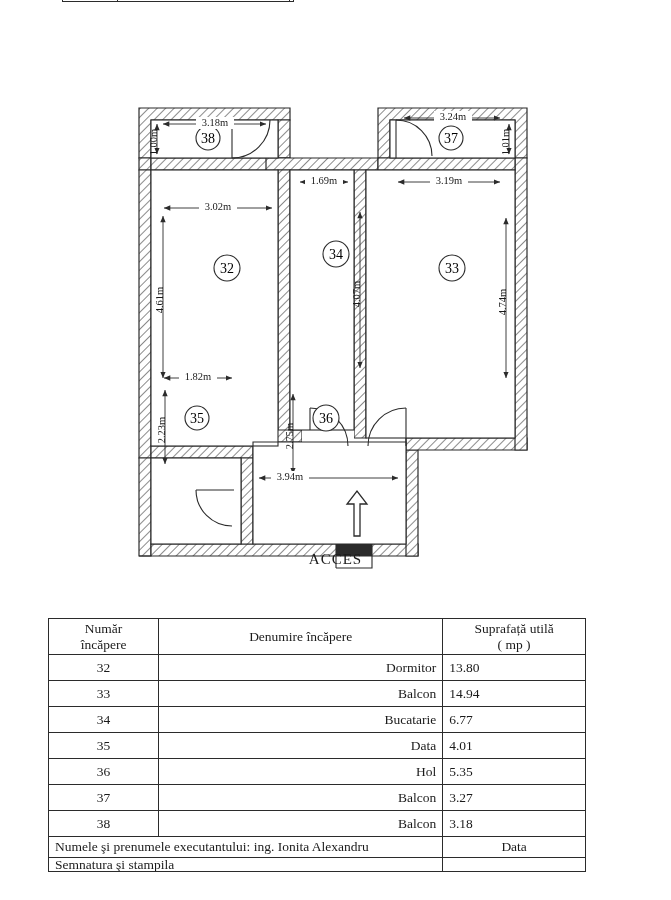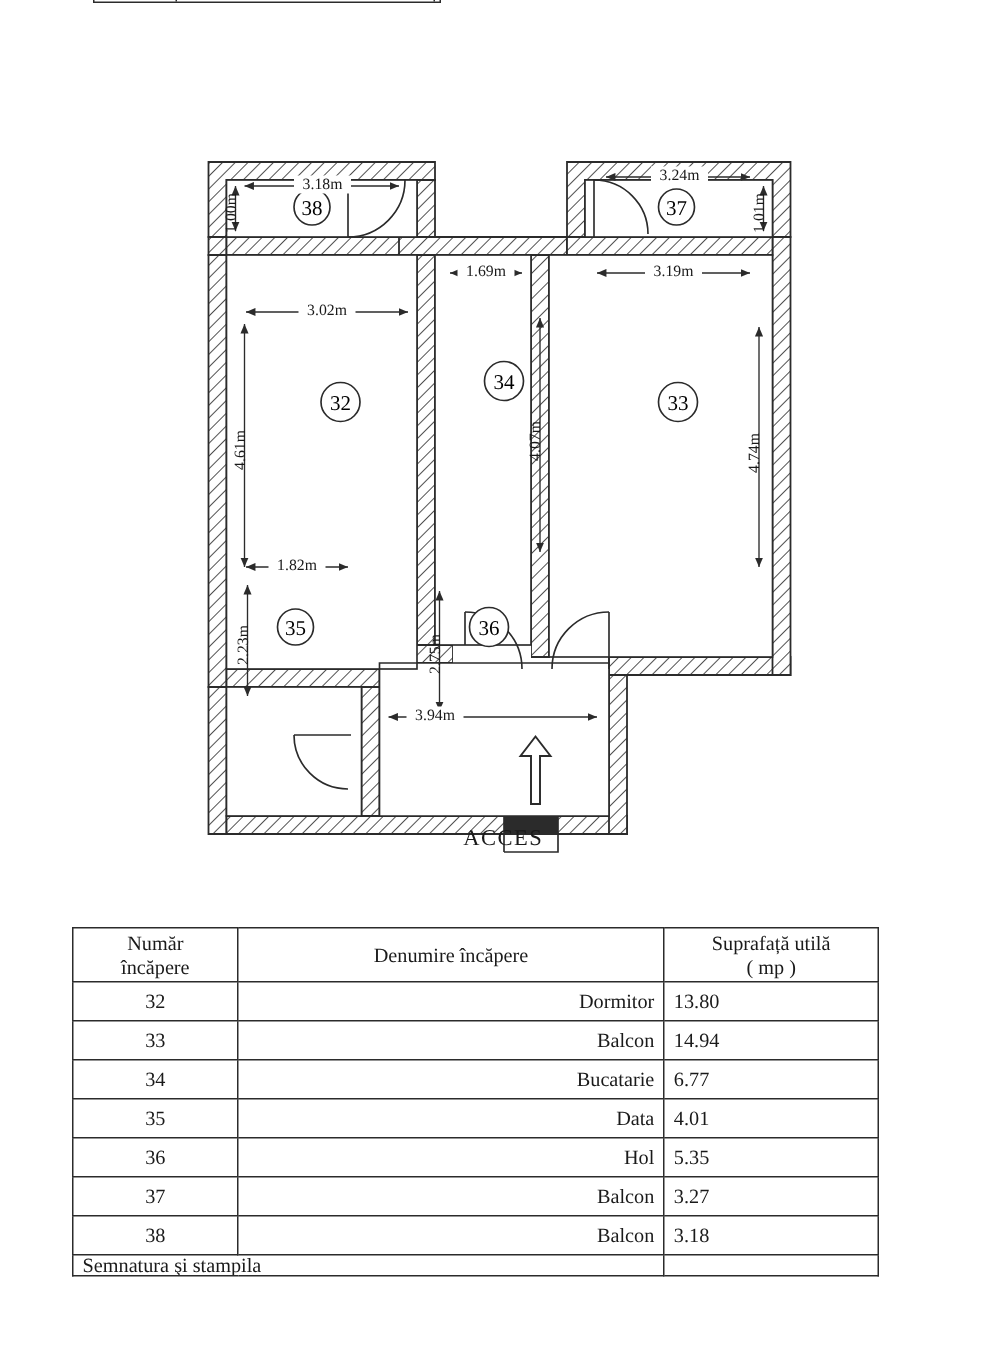--- a/index.html
+++ b/index.html
@@ -331,19 +331,23 @@
     <tr class="row">
       <td class="col-num">37</td>
       <td class="col-name">Balcon</td>
       <td class="col-area">3.27</td>
     </tr>
     <tr class="row">
       <td class="col-num">38</td>
       <td class="col-name">Balcon</td>
       <td class="col-area">3.18</td>
     </tr>
+    <tr>
+      <td class="exec" colspan="2">Numele şi prenumele executantului: ing. Ionita Alexandru</td>
+      <td class="data-cell">Data</td>
+    </tr>
     <tr class="clipped-row">
       <td class="exec" colspan="2">Semnatura şi stampila</td>
       <td class="data-cell"></td>
     </tr>
   </tbody>
 </table>
 </div>
 
 </body></html>

